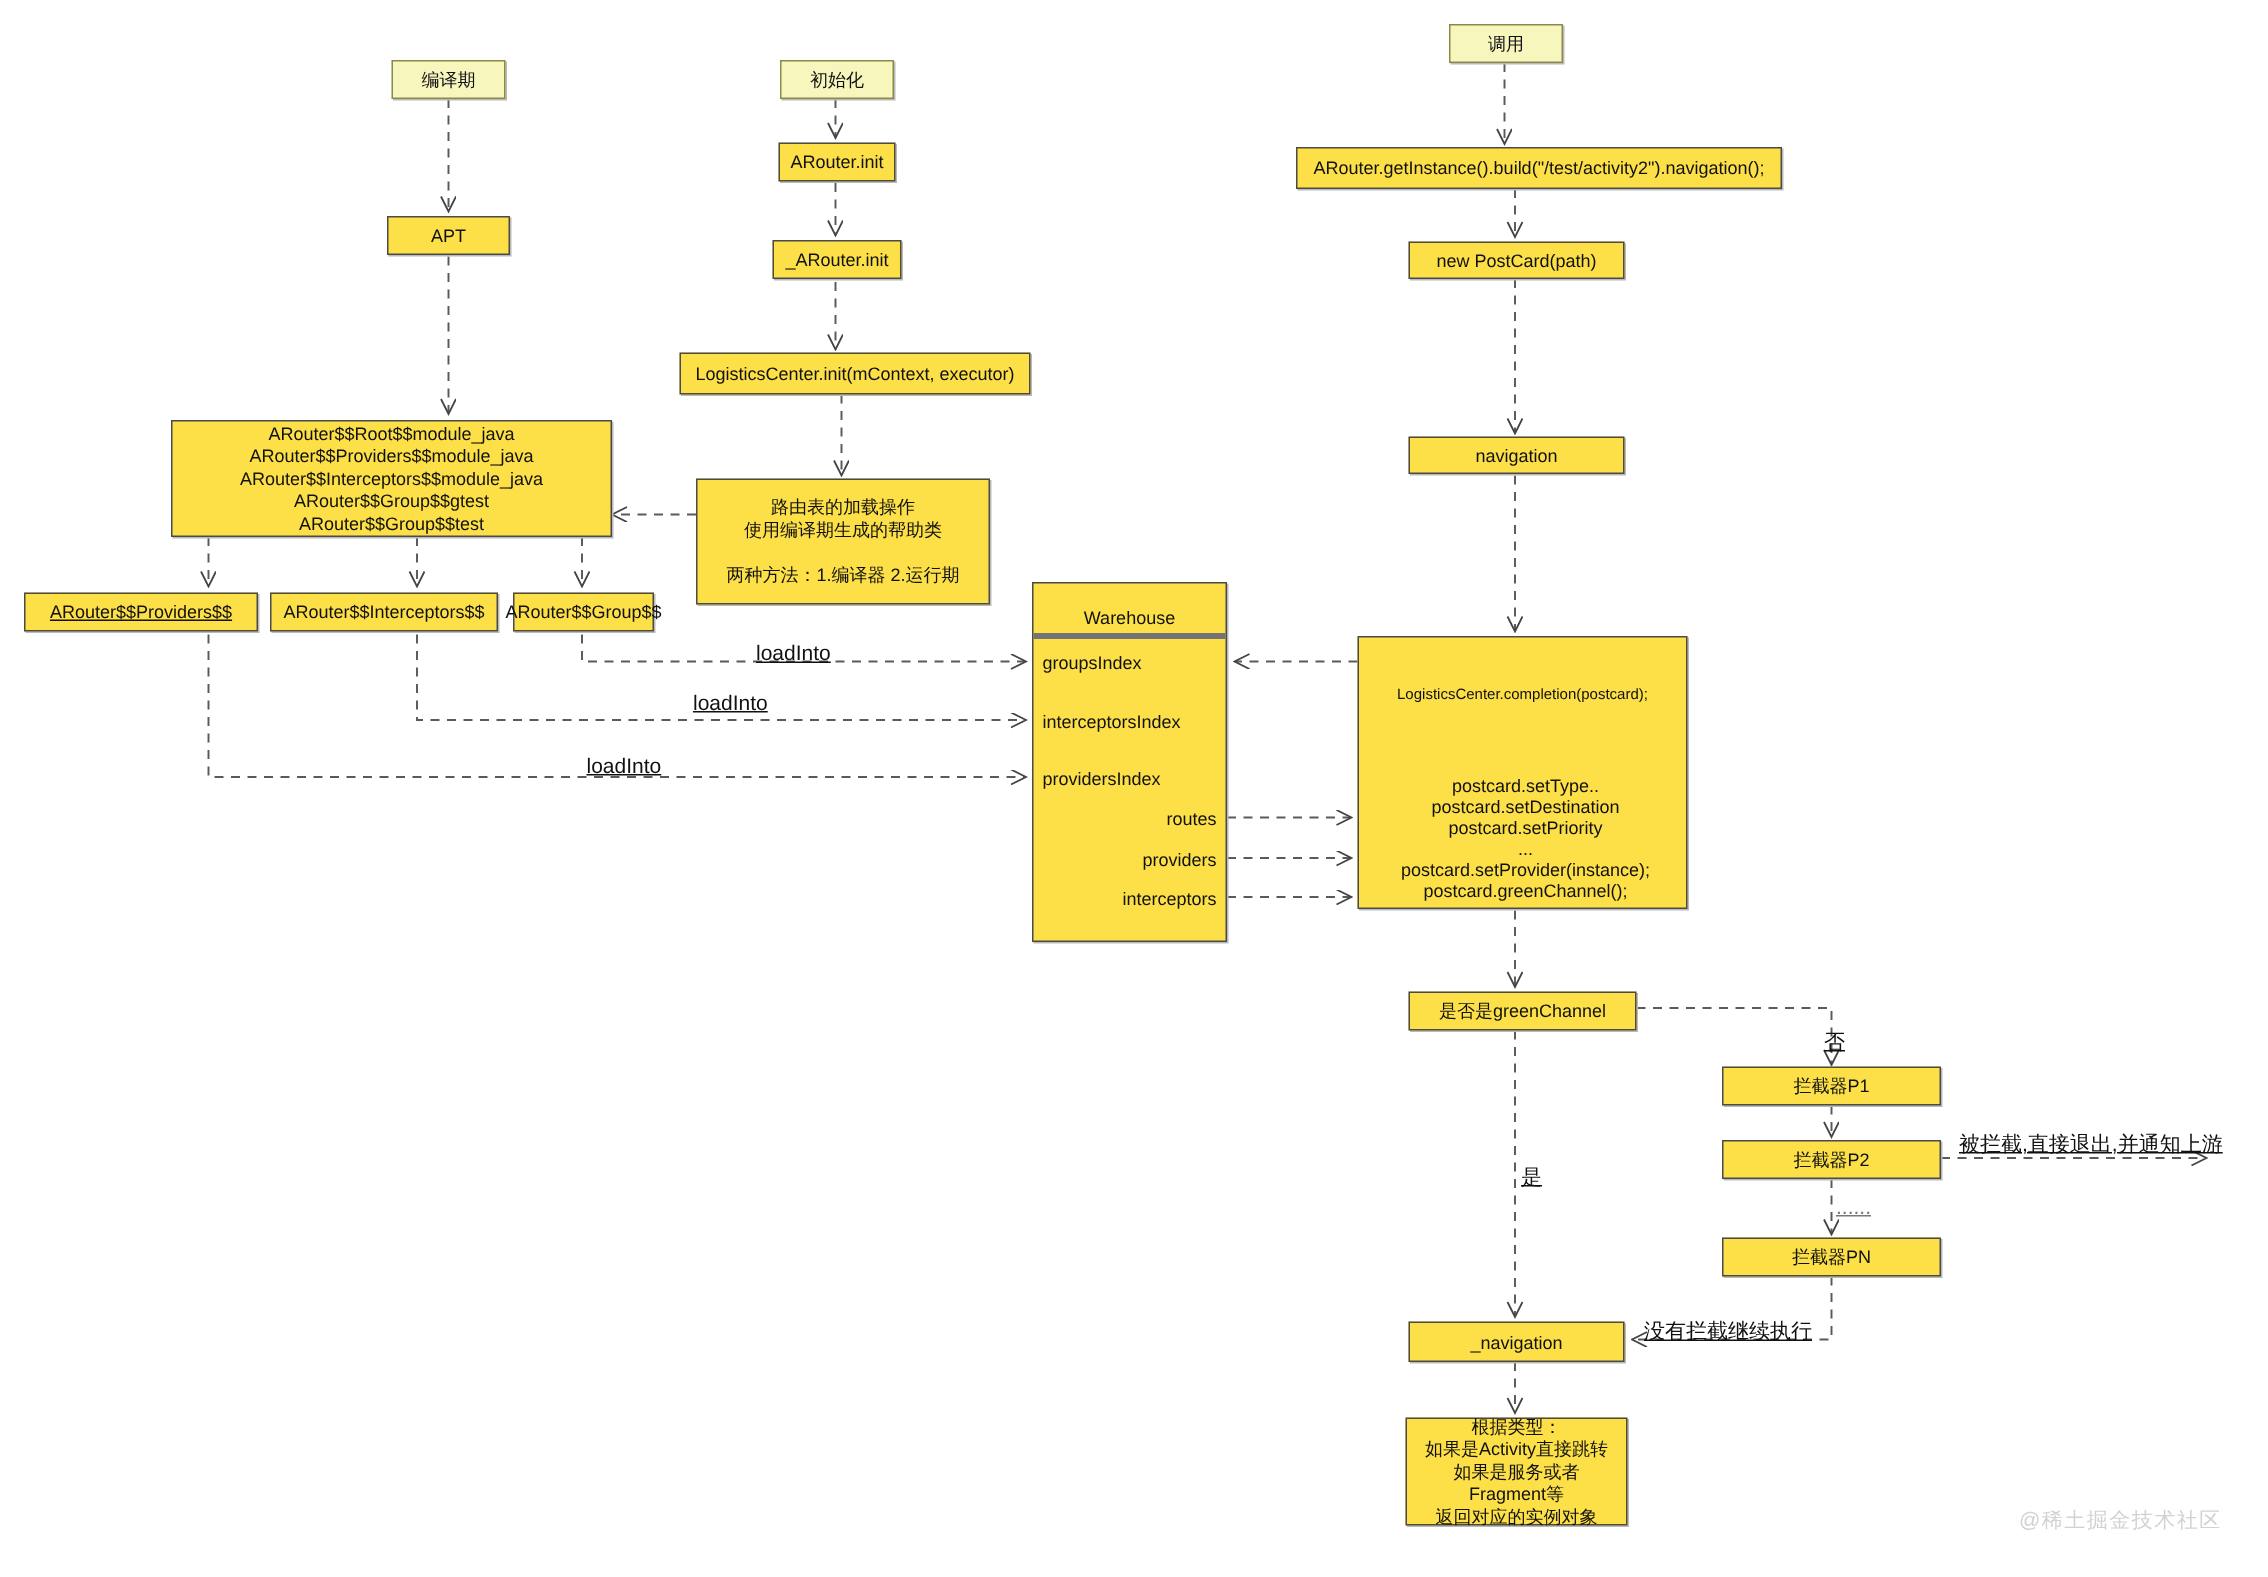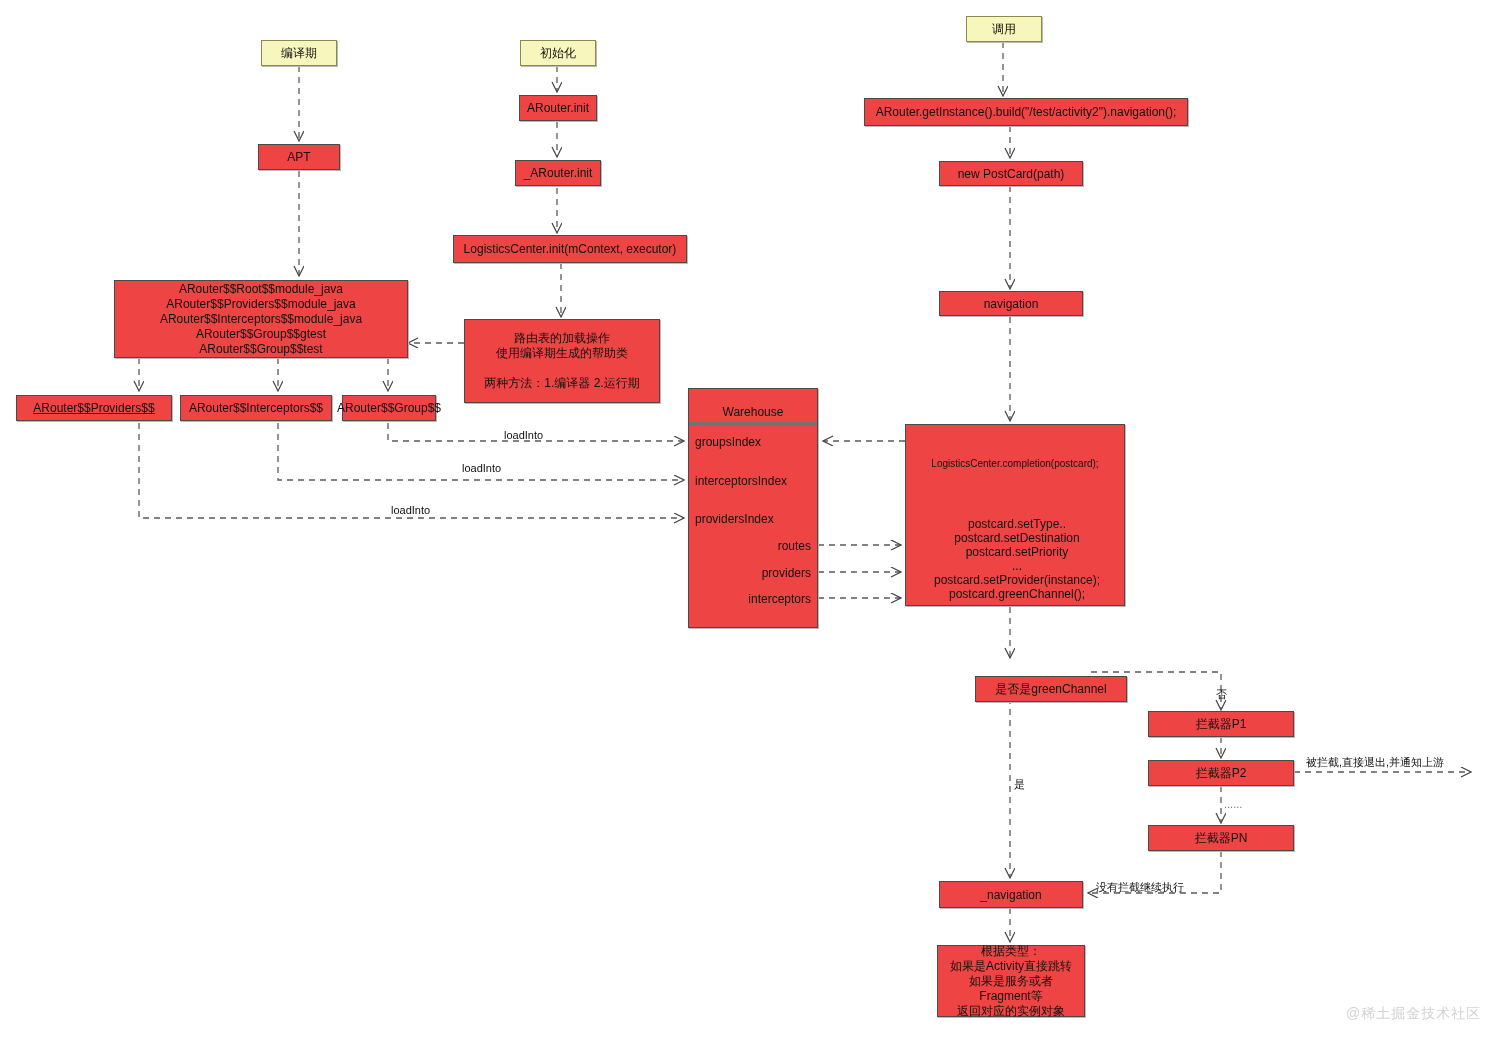--- a/index.html
+++ b/index.html
@@ -23,21 +23,21 @@
     left: 0;
     top: 0;
     width: 1512px;
     height: 1051px;
     pointer-events: none;
   }
   .node {
     position: absolute;
     box-sizing: border-box;
     border: 1px solid #4a4a4a;
-    background: #ef4444;
+    background: #fde047;
     display: flex;
     align-items: center;
     justify-content: center;
     text-align: center;
     font-size: 12px;
     line-height: 14px;
     color: #111;
     box-shadow: 1px 1px 0 #b9b9b9;
     padding: 2px 6px;
     white-space: pre-line;
@@ -63,25 +63,26 @@
   }
   .wh-field {
     position: absolute;
     font-size: 12px;
     line-height: 14px;
   }
   .wh-field.left { left: 6px; }
   .wh-field.right { right: 6px; margin-left: 44px; }
   .edge-label {
     position: absolute;
-    font-size: 11px;
+    font-size: 14px;
     line-height: 13px;
     color: #111;
     background: transparent;
     white-space: nowrap;
+    text-decoration: underline;
   }
   .watermark {
     position: absolute;
     font-size: 14px;
     color: #d2d2d2;
     letter-spacing: 1px;
     white-space: nowrap;
   }
   .comp-title {
     position: absolute;
@@ -246,21 +247,21 @@
   <div class="node completion" style="left:905px; top:424px; width:220px; height:182px;">
     <div class="comp-title">LogisticsCenter.completion(postcard);</div>
     <div class="comp-body">postcard.setType..
 postcard.setDestination
 postcard.setPriority
 ...
 postcard.setProvider(instance);
 postcard.greenChannel();</div>
   </div>
 
-  <div class="node" style="left:939px; top:676px; width:152px; height:26px;margin-left:36px;">
+  <div class="node" style="left:939px; top:661px; width:152px; height:26px;">
     <span>是否是greenChannel</span>
   </div>
 
   <div class="node" style="left:1148px; top:711px; width:146px; height:26px;">
     <span>拦截器P1</span>
   </div>
 
   <div class="node" style="left:1148px; top:760px; width:146px; height:26px;">
     <span>拦截器P2</span>
   </div>

